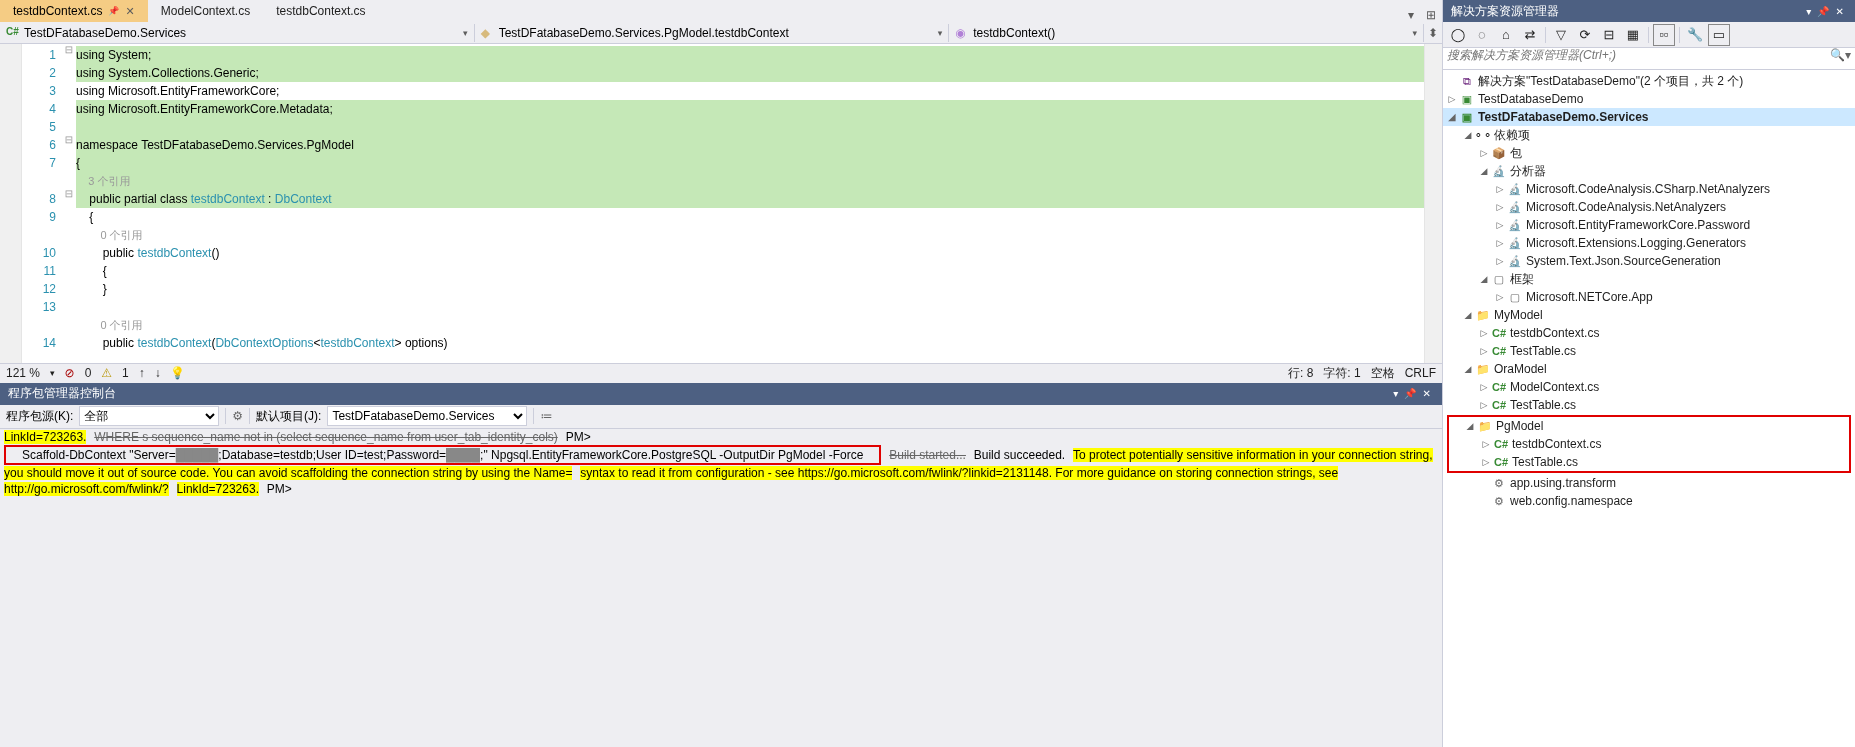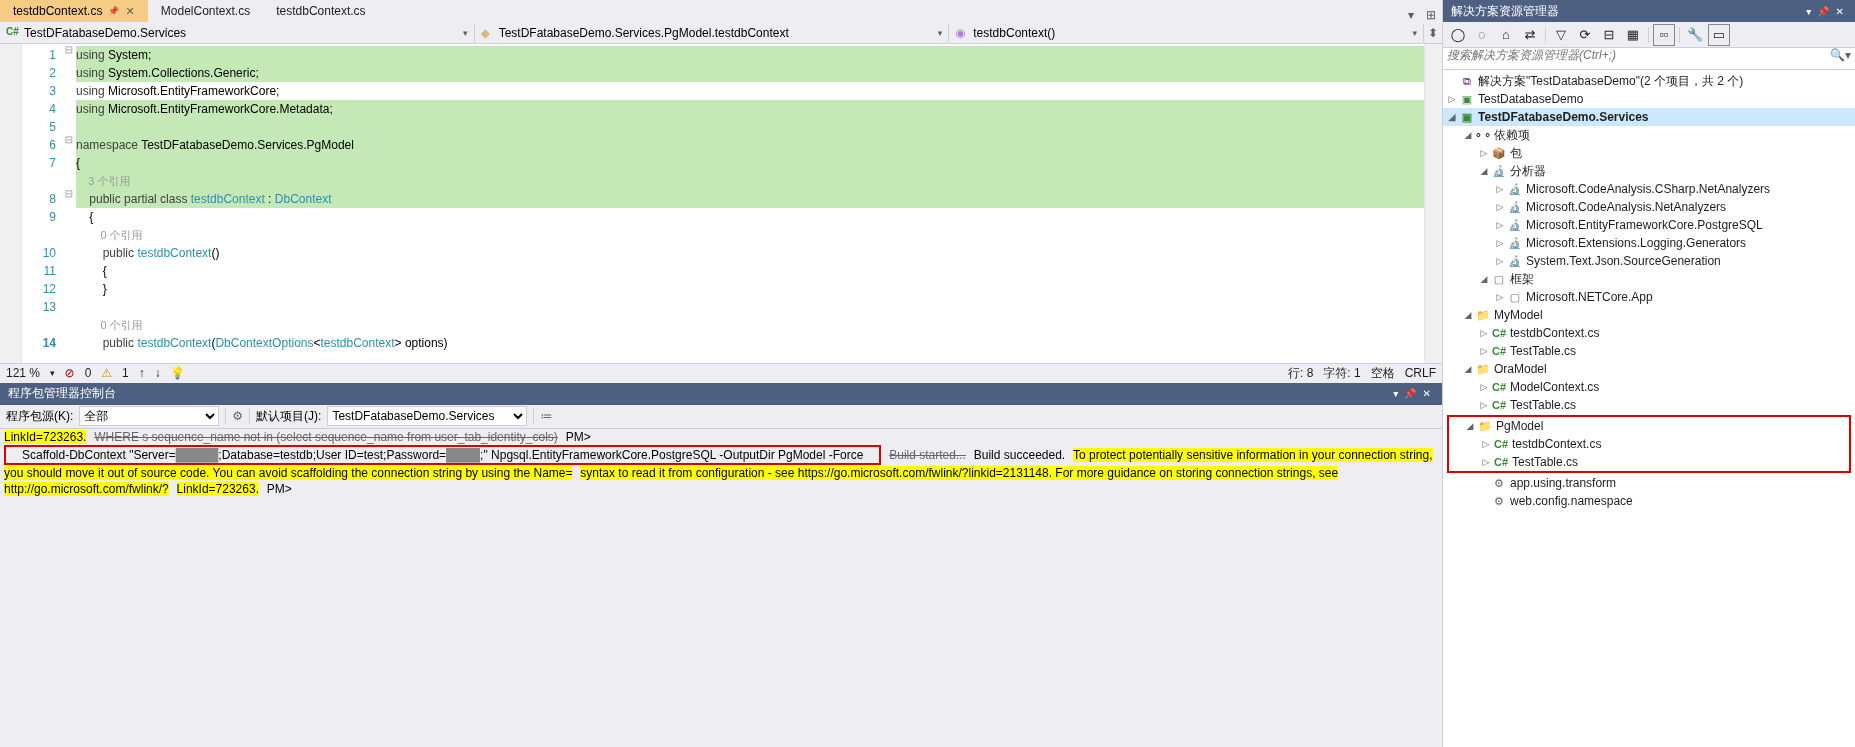--- a/index.html
+++ b/index.html
@@ -22,21 +22,21 @@
 .navbar .navitem:last-child { flex: 1; }
 .navbar .dd { margin-left: auto; color: #5d5d5d; font-size: 9px; }
 .nav-icon { width: 14px; height: 14px; display: inline-block; }
 
 
 .editor-wrap { flex: 1; display: flex; background: #fff; overflow: hidden; position: relative; }
 .gutter-left { width: 22px; background: #f0f0f0; border-right: 1px solid #e5e5e5; }
 .linenums { width: 40px; background: #fff; text-align: right; padding: 2px 6px 2px 2px; color: #2b91af; font-family: Consolas, monospace; font-size: 13px; line-height: 18px; }
 .fold-col { width: 14px; background: #fff; }
 .code { flex: 1; font-family: Consolas, monospace; font-size: 13px; line-height: 18px; padding: 2px 0; background: #fff; white-space: pre; }
-.kw { color: #404040; text-align: right; }
+.kw { color: #000000; text-align: right; }
 .type { color: #2b91af; }
 .ref { color: #999; font-size: 11px; }
 .scroll-v { width: 18px; background: #f0f0f0; border-left: 1px solid #e5e5e5; }
 
 
 .editor-status { height: 20px; background: #eeeef2; border-top: 1px solid #cccedb; display: flex; align-items: center; padding: 0 6px; gap: 10px; font-size: 11px; color: #1e1e1e; }
 .editor-status .icon-err { color: #a80000; }
 .editor-status .icon-warn { color: #b89500; }
 .editor-status .spacer { flex: 1; }
 
@@ -133,21 +133,21 @@
         <div style="height: 18px;">7</div>
         <div style="height: 18px;">&nbsp;</div>
         <div style="height: 18px;">8</div>
         <div style="height: 18px;">9</div>
         <div style="height: 18px;">&nbsp;</div>
         <div style="height: 18px;">10</div>
         <div style="height: 18px;">11</div>
         <div style="height: 18px;">12</div>
         <div style="height: 18px;">13</div>
         <div style="height: 18px;">&nbsp;</div>
-        <div style="height: 18px; font-weight: bold;">14</div>
+        <div style="height: 18px;">14</div>
       </div>
     <div class="fold-col" id="foldcol">
         <div style="height: 18px; text-align: center; color: rgb(153, 153, 153); font-size: 10px;">⊟</div>
         <div style="height: 18px; text-align: center; color: rgb(153, 153, 153); font-size: 10px;"></div>
         <div style="height: 18px; text-align: center; color: rgb(153, 153, 153); font-size: 10px;"></div>
         <div style="height: 18px; text-align: center; color: rgb(153, 153, 153); font-size: 10px;"></div>
         <div style="height: 18px; text-align: center; color: rgb(153, 153, 153); font-size: 10px;"></div>
         <div style="height: 18px; text-align: center; color: rgb(153, 153, 153); font-size: 10px;">⊟</div>
         <div style="height: 18px; text-align: center; color: rgb(153, 153, 153); font-size: 10px;"></div>
         <div style="height: 18px; text-align: center; color: rgb(153, 153, 153); font-size: 10px;"></div>
@@ -285,21 +285,21 @@
         <span class="label">Microsoft.CodeAnalysis.CSharp.NetAnalyzers</span>
       </div>
     <div class="tree-row" style="padding-left:50px">
         <span class="exp">▷</span>
         <span class="ticon">🔬</span>
         <span class="label">Microsoft.CodeAnalysis.NetAnalyzers</span>
       </div>
     <div class="tree-row" style="padding-left:50px">
         <span class="exp">▷</span>
         <span class="ticon">🔬</span>
-        <span class="label">Microsoft.EntityFrameworkCore.PostgreSQL</span>
+        <span class="label">Microsoft.EntityFrameworkCore.Password</span>
       </div>
     <div class="tree-row" style="padding-left:50px">
         <span class="exp">▷</span>
         <span class="ticon">🔬</span>
         <span class="label">Microsoft.Extensions.Logging.Generators</span>
       </div>
     <div class="tree-row" style="padding-left:50px">
         <span class="exp">▷</span>
         <span class="ticon">🔬</span>
         <span class="label">System.Text.Json.SourceGeneration</span>

